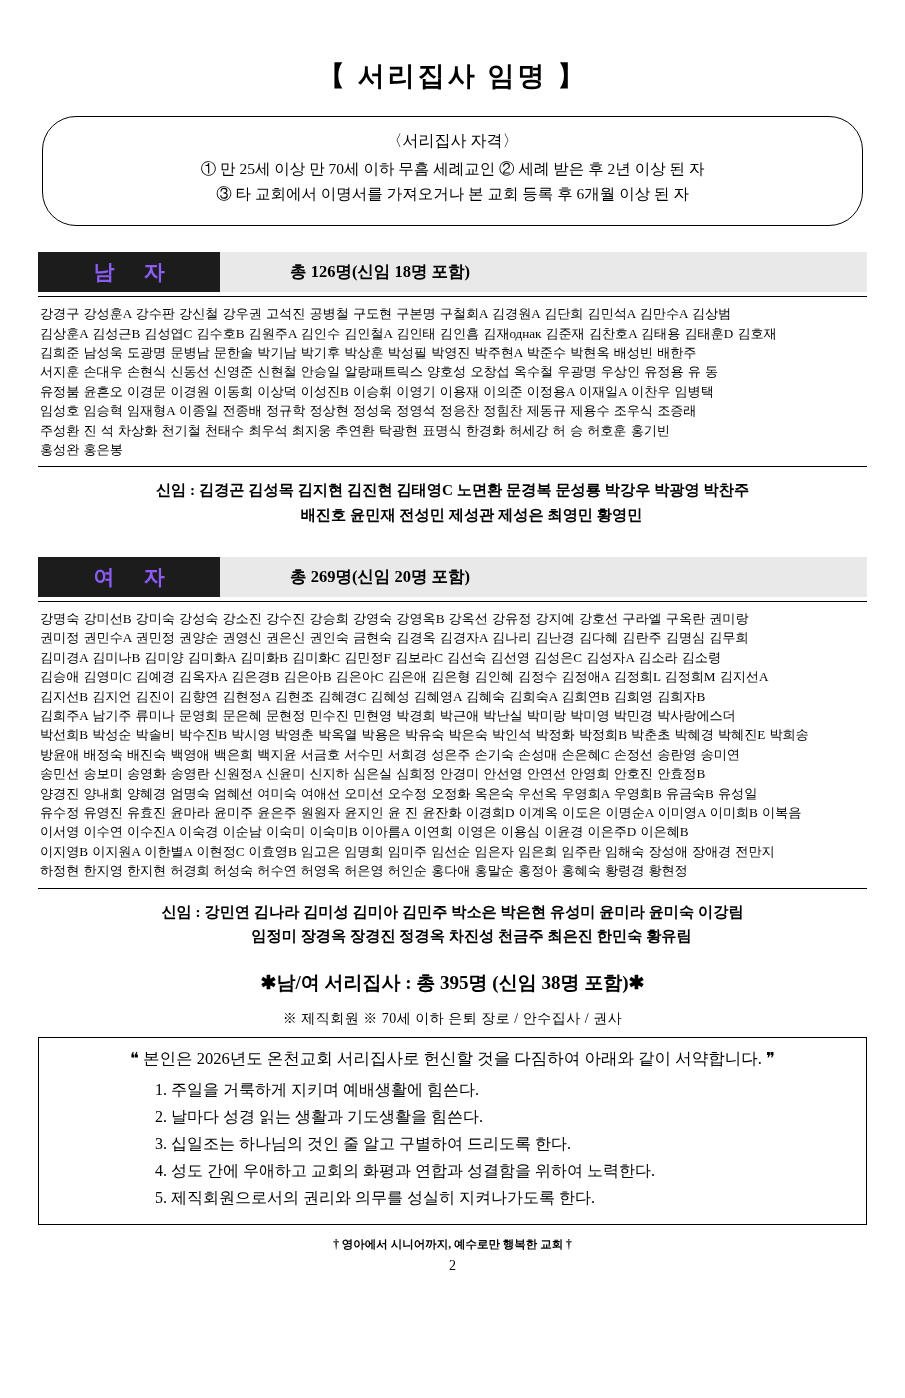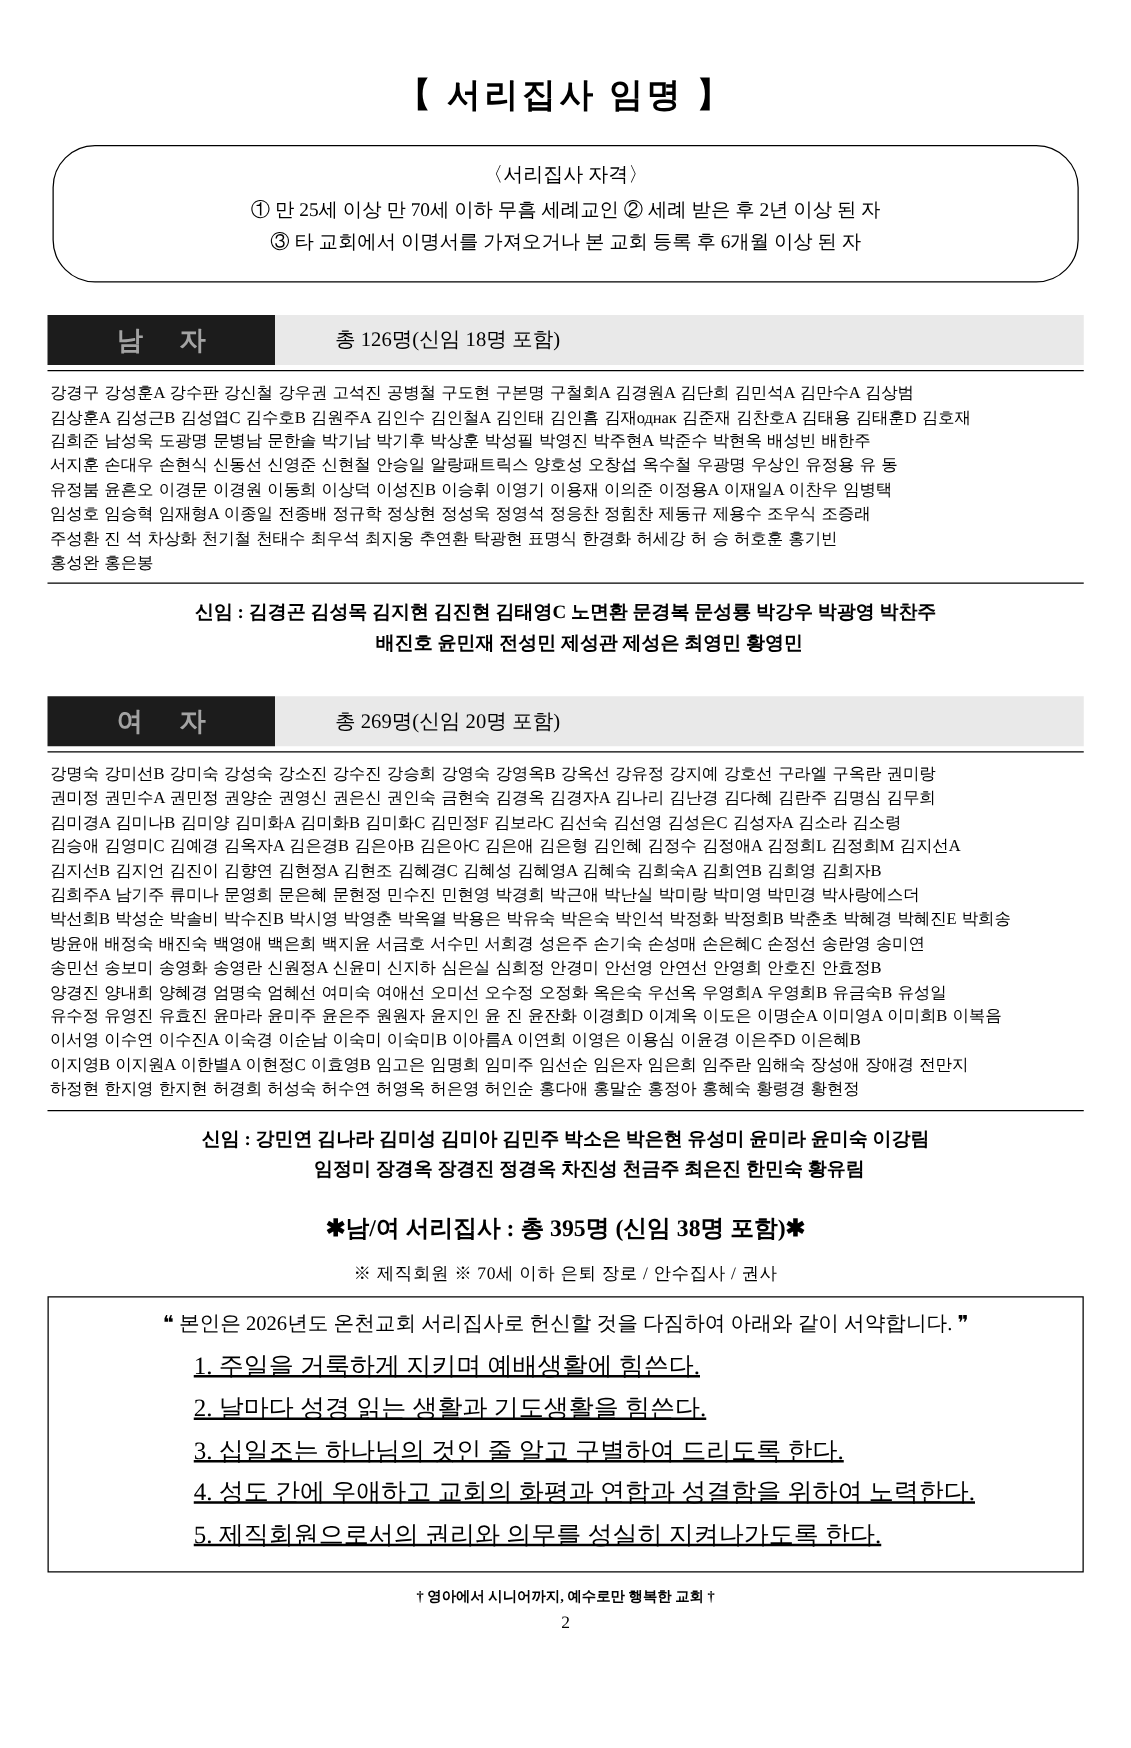--- a/index.html
+++ b/index.html
@@ -48,39 +48,40 @@
     font-size: 15.5px;
   }
   .section-head {
     display: flex;
     align-items: stretch;
     margin: 0 0 0 0;
     height: 40px;
   }
   .section-head .label {
     background: #1c1c1c;
-    color: #a3a3a3;
+    color: #8b5cf6;
     width: 182px;
     display: flex;
     align-items: center;
     justify-content: center;
     font-size: 21px;
     font-weight: bold;
     letter-spacing: 12px;
     text-indent: 12px;
     font-family: "Liberation Serif", serif;
   }
   .section-head .count {
     background: #e9e9e9;
     flex: 1;
     display: flex;
     align-items: center;
-    padding-left: 48px;
+    padding-left: 70px;
     font-size: 16.5px;
     font-family: "Liberation Serif", serif;
+    font-weight: bold;
   }
   .names-block {
     border-top: 1px solid #000;
     border-bottom: 1px solid #000;
     margin-top: 4px;
     padding: 7px 2px 7px 2px;
     font-size: 13.2px;
     line-height: 1.47;
     font-family: "Liberation Serif", serif;
     letter-spacing: -0.1px;
@@ -120,24 +121,23 @@
     border: 1.5px solid #000;
     padding: 10px 16px 12px 16px;
     font-family: "Liberation Serif", serif;
   }
   .pledge-head {
     text-align: center;
     font-size: 16.5px;
     margin-bottom: 7px;
   }
   .pledge-item {
-    font-size: 20px;
+    font-size: 16px;
     line-height: 1.68;
     padding-left: 100px;
-    text-decoration: underline;
   }
   .footer-slogan {
     text-align: center;
     font-size: 11.5px;
     font-weight: bold;
     margin-top: 12px;
     font-family: "Liberation Serif", serif;
   }
   .page-no {
     text-align: center;

